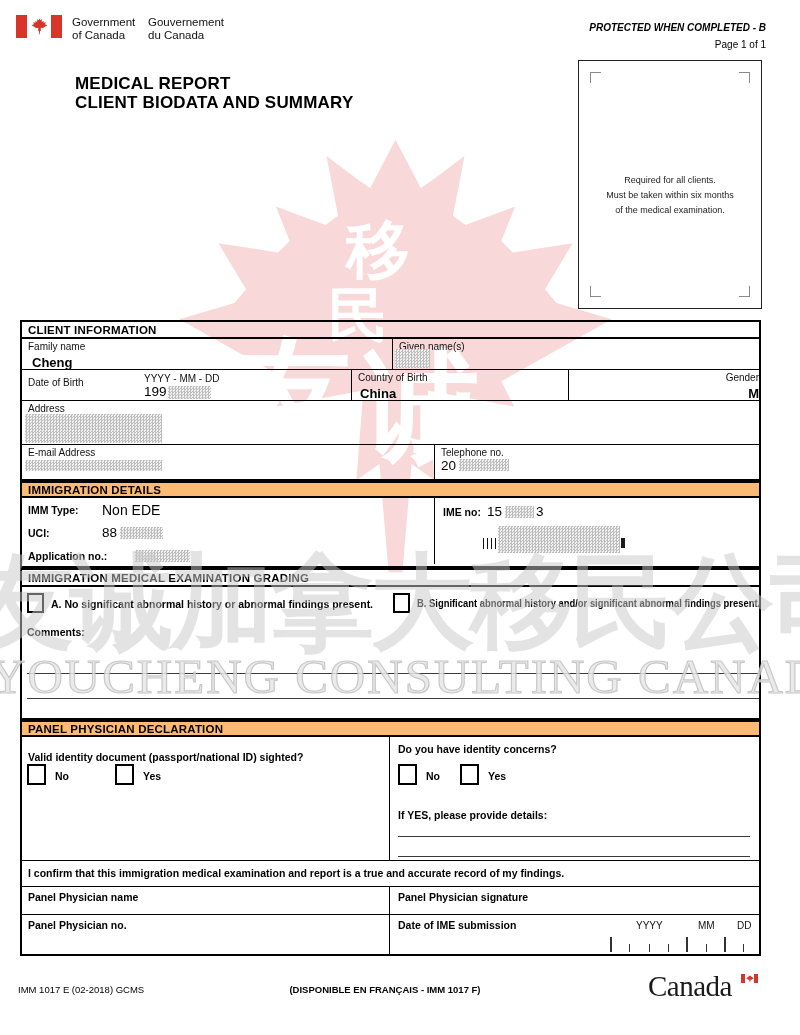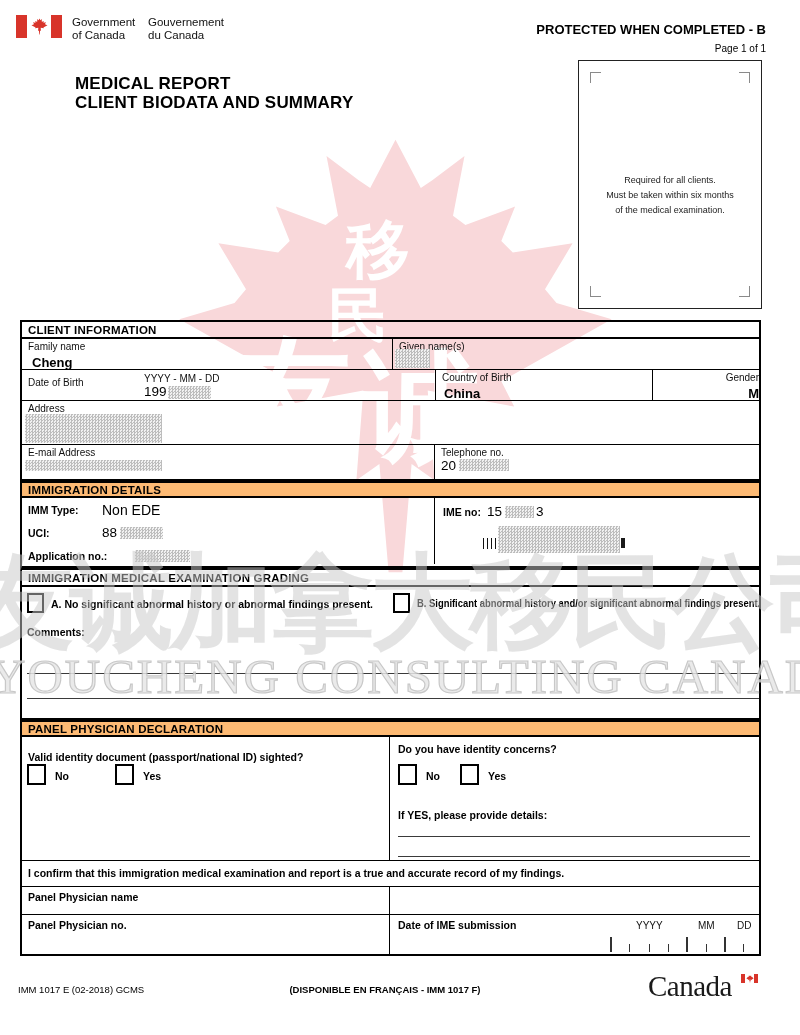--- a/index.html
+++ b/index.html
@@ -27,21 +27,21 @@
     color:#e7e7e7; -webkit-text-stroke:1.2px #bfbfbf; opacity:.85; line-height:1;
   }
 
   
   .flagbox { display:flex; height:23px; }
   .flagbox .bar { background:#d8342a; }
   .flagbox .mid { background:#fff; display:flex; align-items:center; justify-content:center; }
   .flagbox svg { fill:#d8342a; }
   .gov-txt { font-size:11.5px; line-height:13px; color:#111; }
   .hdr-right { left:400px; top:22px; width:366px; text-align:right; }
-  .protected { font-size:13px; font-weight:bold; }
+  .protected { font-size:10px; font-weight:bold;font-style:italic; }
   .pageno { font-size:10px; margin-top:6px; }
   .doc-title { left:75px; top:74px; font-size:17px; font-weight:bold; line-height:19px; letter-spacing:.2px; }
 
   
   .photo-box { left:578px; top:60px; width:184px; height:249px; border:1.5px solid #222; background:#fff; z-index:2; }
   .corner { position:absolute; width:11px; height:11px; }
   .c-tl { left:11px; top:11px;  border-left:1px solid #8a8a8a; border-top:1px solid #8a8a8a; }
   .c-tr { right:11px; top:11px; border-right:1px solid #8a8a8a; border-top:1px solid #8a8a8a; }
   .c-bl { left:11px; bottom:11px; border-left:1px solid #8a8a8a; border-bottom:1px solid #8a8a8a; }
   .c-br { right:11px; bottom:11px; border-right:1px solid #8a8a8a; border-bottom:1px solid #8a8a8a; }
@@ -143,21 +143,21 @@
         <div class="cell rb" style="width:371px">
           <div class="lbl">Family name</div>
           <div class="val" style="margin-left:4px">Cheng</div>
         </div>
         <div class="cell" style="flex:1">
           <div class="lbl">Given name(s)</div>
           <span class="redact" style="position:absolute;left:2px;top:10px;width:35px;height:19px"></span>
         </div>
       </div>
       <div class="row" style="height:31px">
-        <div class="cell rb" style="width:414px">
+        <div class="cell rb" style="width:330px">
           <span class="lbl">Date of Birth</span>
           <span class="lbl" style="position:absolute;left:122px;top:3px">YYYY - MM - DD</span>
           <span style="position:absolute;left:122px;top:14px;font-size:13.5px">199</span>
           <span class="redact" style="position:absolute;left:146px;top:16px;width:43px;height:13px"></span>
         </div>
         <div class="cell rb" style="width:217px">
           <div class="lbl">Country of Birth</div>
           <div class="val" style="margin-left:2px">China</div>
         </div>
         <div class="cell" style="flex:1;text-align:right;padding-left:0">
@@ -243,20 +243,23 @@
       </div>
       <div class="row" style="height:26px">
         <div class="cell" style="flex:1">
           <div class="lblb" style="margin-top:4px">I confirm that this immigration medical examination and report is a true and accurate record of my findings.</div>
         </div>
       </div>
       <div class="row" style="height:28px">
         <div class="cell rb" style="width:368px">
           <div class="lblb" style="margin-top:2px">Panel Physician name</div>
         </div>
+        <div class="cell" style="flex:1">
+          <div class="lblb" style="margin-top:2px;margin-left:2px">Panel Physician signature</div>
+        </div>
       </div>
       <div class="row" style="height:40px">
         <div class="cell rb" style="width:368px">
           <div class="lblb" style="margin-top:2px">Panel Physician no.</div>
         </div>
         <div class="cell" style="flex:1">
           <span class="lblb" style="position:absolute;left:8px;top:4px">Date of IME submission</span>
           <span class="lbl" style="position:absolute;left:246px;top:5px">YYYY</span>
           <span class="lbl" style="position:absolute;left:308px;top:5px">MM</span>
           <span class="lbl" style="position:absolute;left:347px;top:5px">DD</span>

